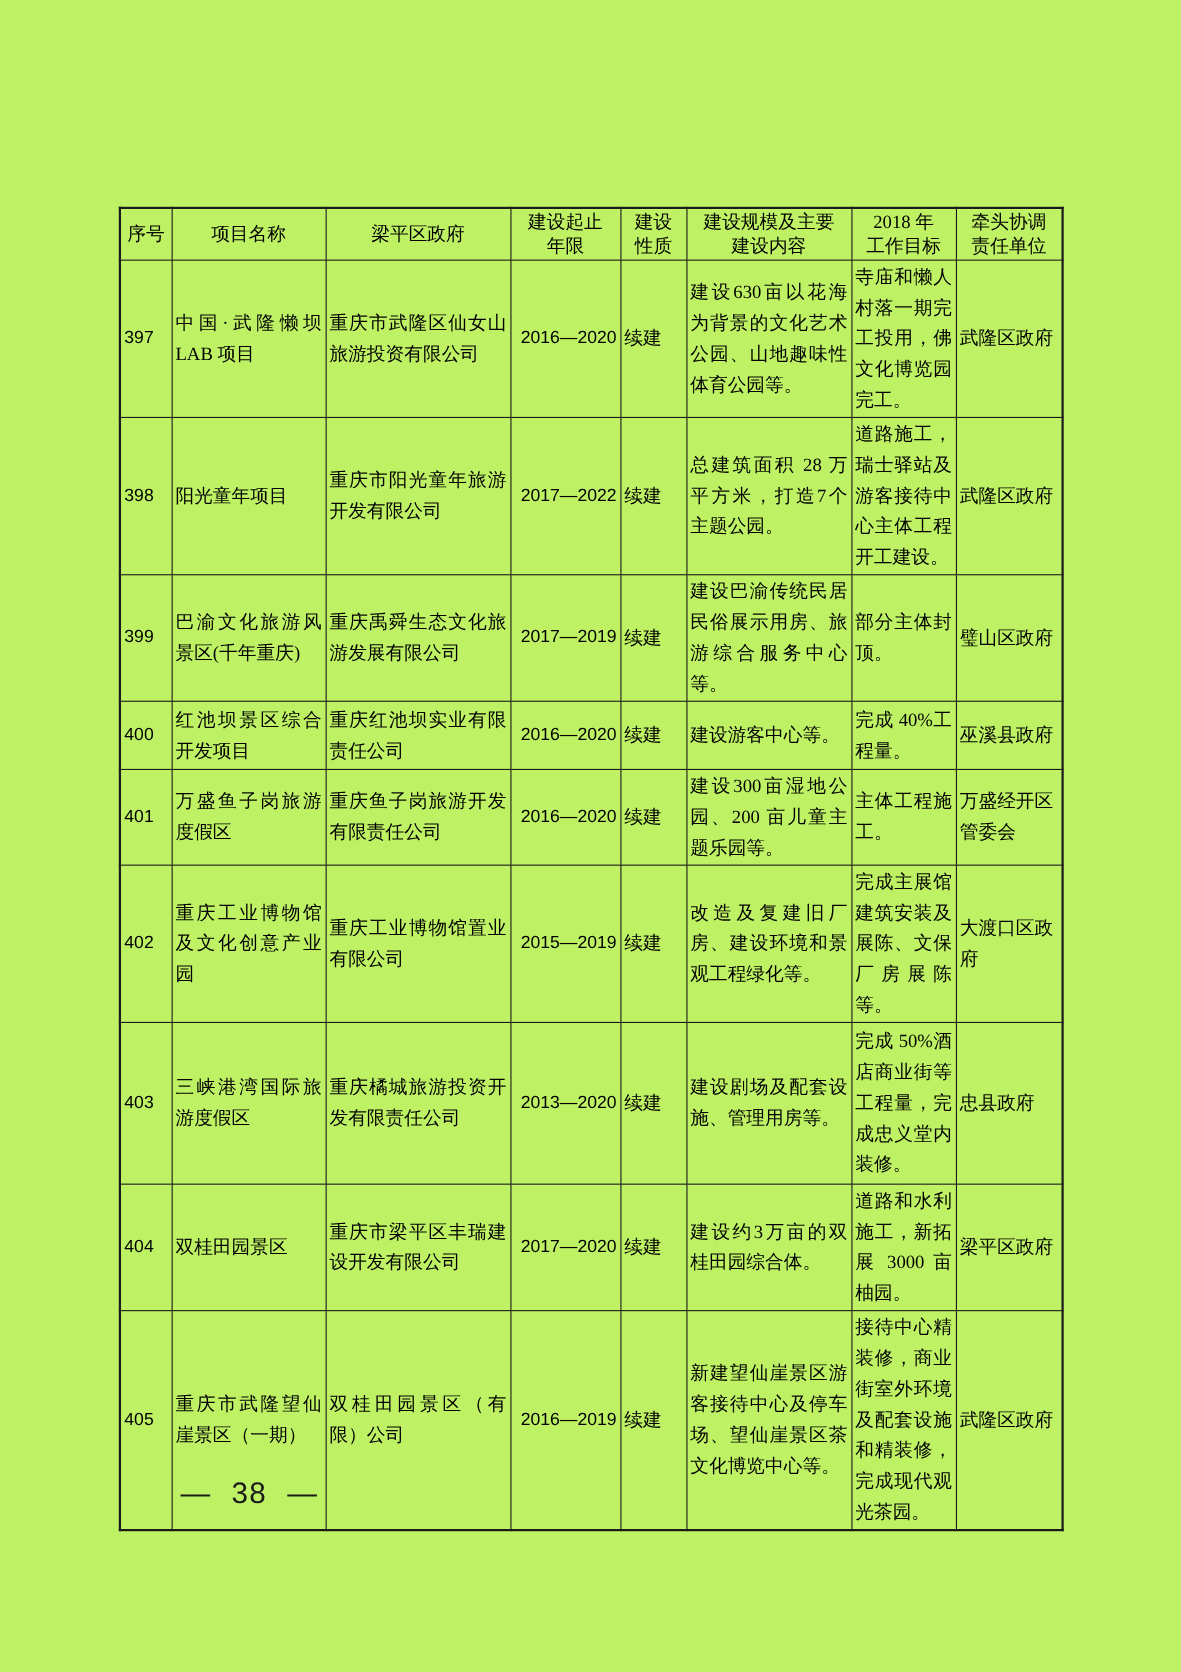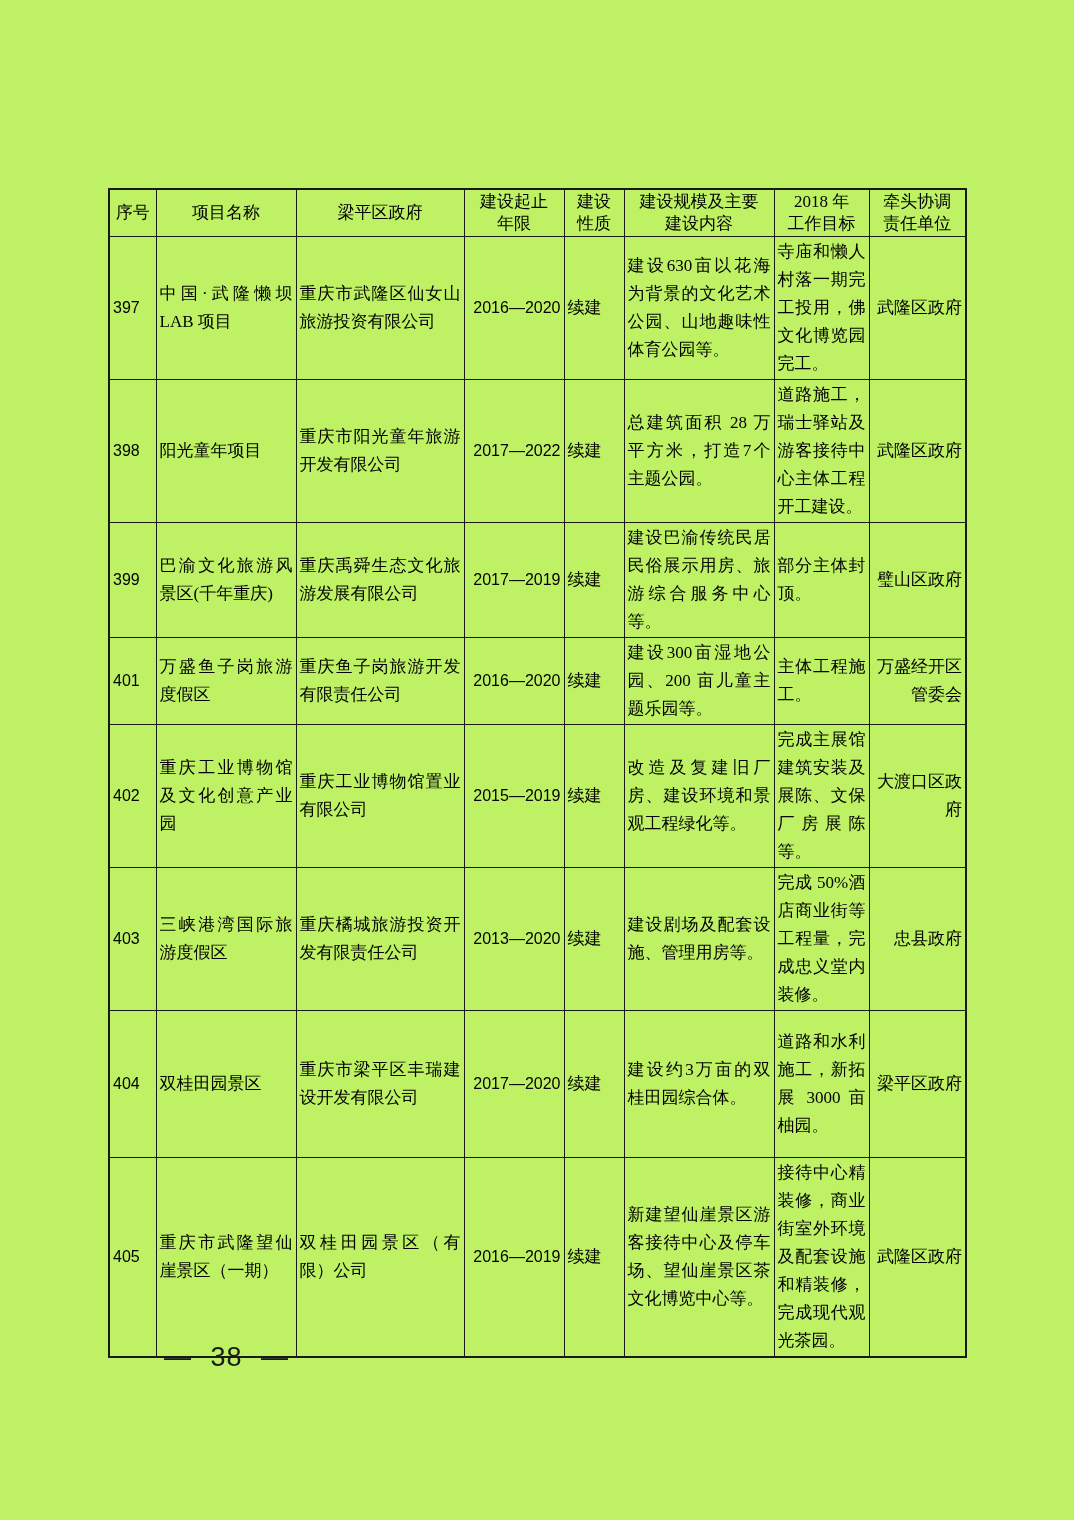--- a/index.html
+++ b/index.html
@@ -55,21 +55,21 @@
   .projects-table tbody tr:nth-child(8) { height: 106px; }
   .projects-table tbody tr:nth-child(9) { height: 196px; }
 
   .c-id    { text-align: left; }
   .c-name, .c-legal, .c-scale, .c-goal {
     text-align: justify;
     text-align-last: left;
   }
   .c-years { text-align: right; white-space: nowrap; padding: 1px 0; }
   .c-nature{ }
-  .c-unit  { text-align: right; padding: 1px 2px; border-radius: 29px; }
+  .c-unit  { text-align: left; padding: 1px 2px; border-radius: 29px; }
   .num {
     font-family: "Liberation Sans", sans-serif;
     font-size: 16px;
   }
   .c-years.num { font-size: 16px; letter-spacing: 0px; }
 
   .page-number {
     position: absolute;
     left: 164px;
     top: 1342px;
@@ -138,20 +138,30 @@
     <td class="c-id num">399</td>
     <td class="c-name">巴渝文化旅游风景区(千年重庆)</td>
     <td class="c-legal">重庆禹舜生态文化旅游发展有限公司</td>
     <td class="c-years num">2017—2019</td>
     <td class="c-nature">续建</td>
     <td class="c-scale">建设巴渝传统民居民俗展示用房、旅游综合服务中心等。</td>
     <td class="c-goal">部分主体封顶。</td>
     <td class="c-unit">璧山区政府</td>
   </tr>
         <tr class="project-row">
+    <td class="c-id num">400</td>
+    <td class="c-name">红池坝景区综合开发项目</td>
+    <td class="c-legal">重庆红池坝实业有限责任公司</td>
+    <td class="c-years num">2016—2020</td>
+    <td class="c-nature">续建</td>
+    <td class="c-scale">建设游客中心等。</td>
+    <td class="c-goal">完成 40%工程量。</td>
+    <td class="c-unit">巫溪县政府</td>
+  </tr>
+        <tr class="project-row">
     <td class="c-id num">401</td>
     <td class="c-name">万盛鱼子岗旅游度假区</td>
     <td class="c-legal">重庆鱼子岗旅游开发有限责任公司</td>
     <td class="c-years num">2016—2020</td>
     <td class="c-nature">续建</td>
     <td class="c-scale">建设300亩湿地公园、200 亩儿童主题乐园等。</td>
     <td class="c-goal">主体工程施工。</td>
     <td class="c-unit">万盛经开区管委会</td>
   </tr>
         <tr class="project-row">

